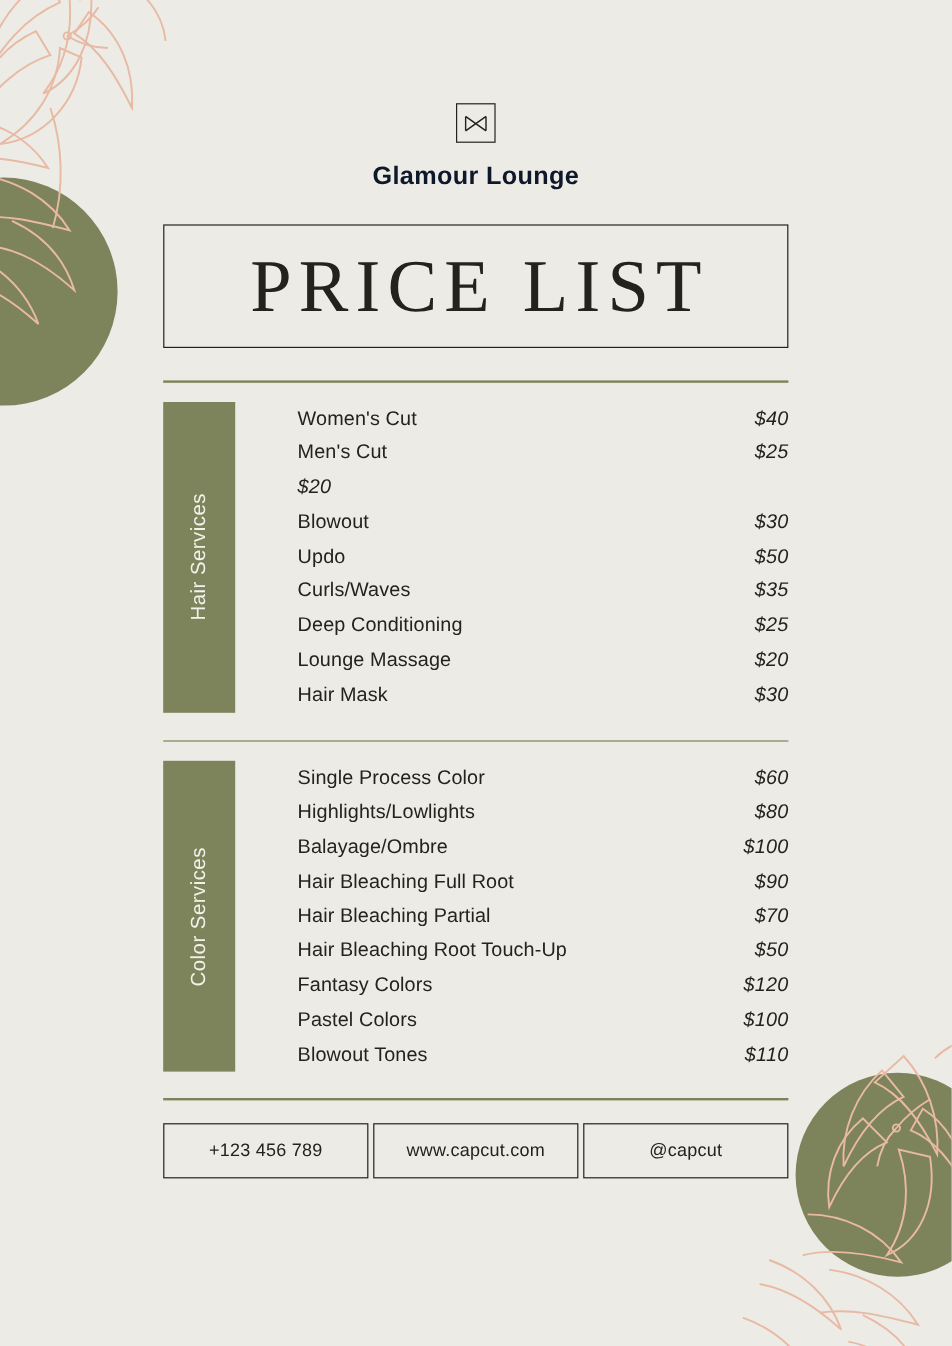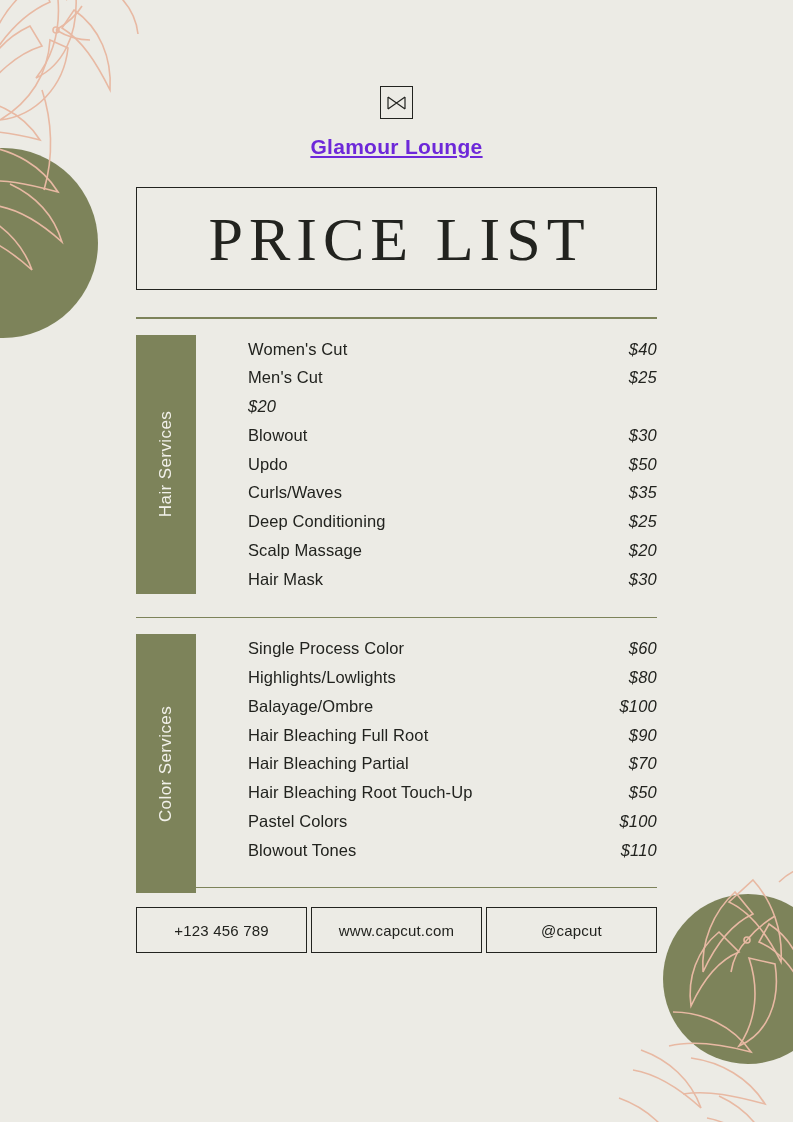--- a/index.html
+++ b/index.html
@@ -77,22 +77,21 @@
     align-items: center;
     justify-content: center;
   }
 
   .brand {
     margin-top: 16px;
     text-align: center;
     font-size: 21px;
     font-weight: bold;
     letter-spacing: 0.3px;
-    color: #6d28d9;
-    text-decoration: underline;
+    color: #0f172a;
   }
 
   .title-box {
     margin-top: 28px;
     border: 1.5px solid #22231f;
     height: 101px;
     display: flex;
     align-items: center;
     justify-content: center;
   }
@@ -260,21 +259,21 @@
           </div>
           <div class="item-row">
             <div class="item-name">Curls/Waves</div>
             <div class="item-price">$35</div>
           </div>
           <div class="item-row">
             <div class="item-name">Deep Conditioning</div>
             <div class="item-price">$25</div>
           </div>
           <div class="item-row">
-            <div class="item-name">Scalp Massage</div>
+            <div class="item-name">Lounge Massage</div>
             <div class="item-price">$20</div>
           </div>
           <div class="item-row">
             <div class="item-name">Hair Mask</div>
             <div class="item-price">$30</div>
           </div>
         </div>
     </div>
 
     <div class="rule rule-mid"></div>
@@ -302,20 +301,24 @@
           </div>
           <div class="item-row">
             <div class="item-name">Hair Bleaching Partial</div>
             <div class="item-price">$70</div>
           </div>
           <div class="item-row">
             <div class="item-name">Hair Bleaching Root Touch-Up</div>
             <div class="item-price">$50</div>
           </div>
           <div class="item-row">
+            <div class="item-name">Fantasy Colors</div>
+            <div class="item-price">$120</div>
+          </div>
+          <div class="item-row">
             <div class="item-name">Pastel Colors</div>
             <div class="item-price">$100</div>
           </div>
           <div class="item-row">
             <div class="item-name">Blowout Tones</div>
             <div class="item-price">$110</div>
           </div>
         </div>
     </div>
 

